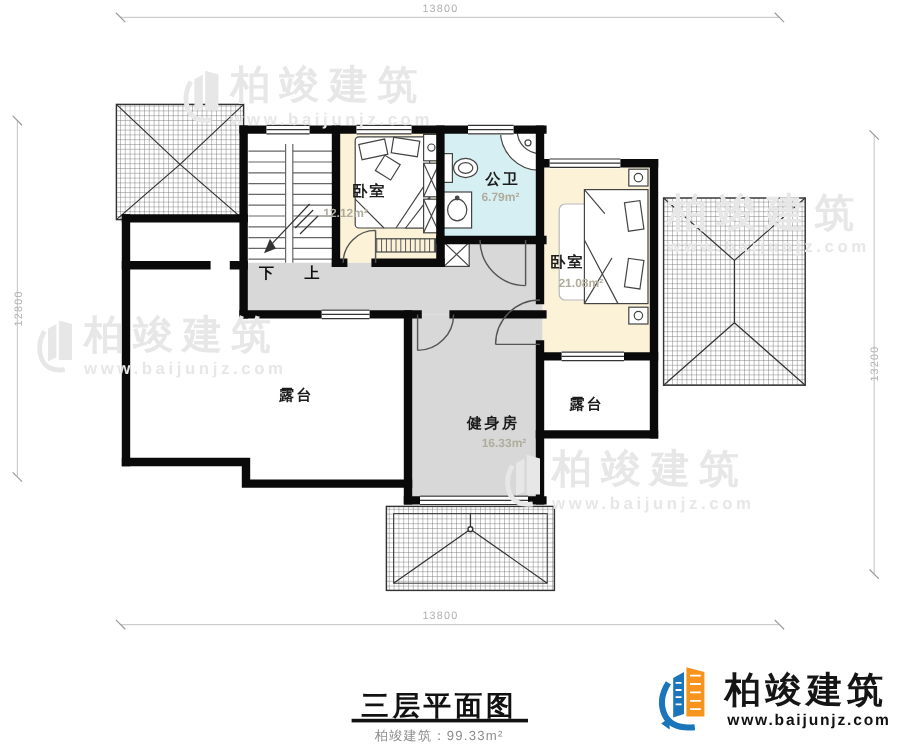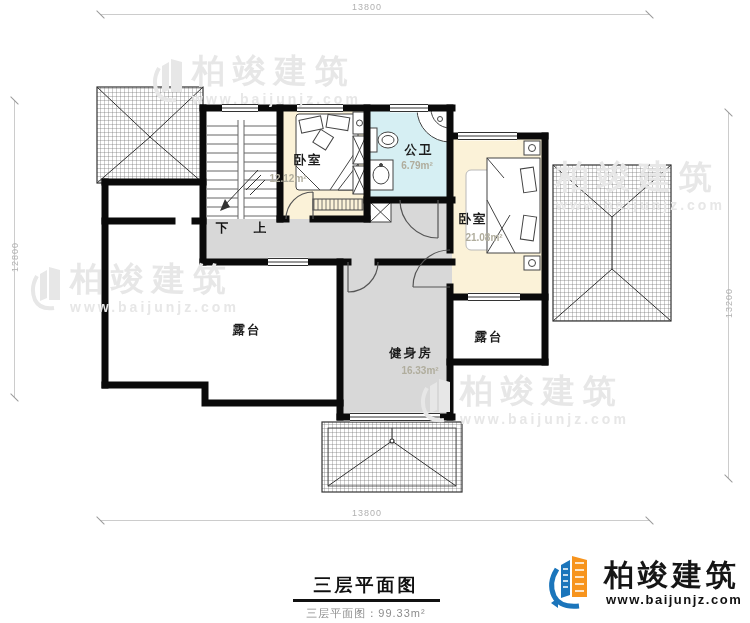--- a/index.html
+++ b/index.html
@@ -14,21 +14,21 @@
   .dim-label-v{transform:rotate(-90deg);transform-origin:left top;}
   
   .room-name{position:absolute;transform:translate(-50%,-50%);font-size:12.5px;font-weight:bold;color:#1c1c1c;letter-spacing:2px;white-space:nowrap;}
   .room-area{position:absolute;transform:translate(-50%,-50%);font-size:10px;color:#b0ad9d;white-space:nowrap;font-weight:bold;}
   .stair-label{position:absolute;transform:translate(-50%,-50%);font-size:12.5px;font-weight:bold;color:#111;}
   
   .wm{position:absolute;display:flex;align-items:flex-start;gap:6px;color:#e7e7e7;z-index:3;pointer-events:none;}
   .wm .wm-name{font-size:33px;font-weight:bold;letter-spacing:8px;line-height:1.05;white-space:nowrap;}
   .wm .wm-url{font-size:14px;font-weight:bold;letter-spacing:3px;white-space:nowrap;margin-top:2px;}
   
-  .plan-title{position:absolute;transform:translateX(-50%);font-size:18px;font-weight:bold;color:#111;letter-spacing:3px;white-space:nowrap;}
+  .plan-title{position:absolute;transform:translateX(-50%);font-size:23px;font-weight:bold;color:#111;letter-spacing:3px;white-space:nowrap;}
   .title-underline{position:absolute;height:3px;background:#111;}
   .built-area{position:absolute;transform:translateX(-50%);font-size:11px;color:#8d8d8d;letter-spacing:1px;white-space:nowrap;}
   
   .brand-name{position:absolute;font-size:30px;font-weight:bold;color:#151515;letter-spacing:4px;white-space:nowrap;}
   .brand-url{position:absolute;font-size:13px;font-weight:bold;color:#111;letter-spacing:1.5px;white-space:nowrap;}
   svg{display:block;}
 </style>
 </head>
 <body>
 
@@ -240,21 +240,21 @@
   <div class="room-name" style="left:489px;top:337px;z-index:4;">露台</div>
 
   <div class="room-name" style="left:399px;top:353px;z-index:4;margin-left:12px;">健身房</div>
   <div class="room-area" style="left:420px;top:370px;z-index:4;">16.33m²</div>
 
   <div class="stair-label" style="left:222px;top:228px;z-index:4;">下</div>
   <div class="stair-label" style="left:260px;top:228px;z-index:4;">上</div>
 
   <div class="plan-title" style="left:366px;top:573px;z-index:4;">三层平面图</div>
   <div class="title-underline" style="left:293px;top:599px;width:147px;z-index:4;"></div>
-  <div class="built-area" style="left:366px;top:606px;z-index:4;">三层平面图：99.33m²</div>
+  <div class="built-area" style="left:366px;top:606px;z-index:4;">柏竣建筑：99.33m²</div>
 
   <svg class="abs" style="left:543px;top:551px;z-index:4;" width="56" height="64" viewBox="0 0 56 64">
     <path d="M14 18 Q5 32 11 45 Q17 57 36 55" stroke="#1b75bb" stroke-width="5" fill="none"></path>
     <polygon points="8,52 15,47 15,57" fill="#1b75bb"></polygon>
     <polygon points="18,14 27,9 27,44 18,47" fill="#1b75bb"></polygon>
     <polygon points="29,5 44,9 44,46 29,46" fill="#f7941d"></polygon>
     <path d="M20,18 H25 M20,24 H25 M20,30 H25 M20,36 H25" stroke="#ffffff" stroke-width="1.5"></path>
     <path d="M32,12 H41 M32,19 H41 M32,26 H41 M32,33 H41 M32,40 H41" stroke="#ffffff" stroke-width="1.5"></path>
   </svg>
   <div class="brand-name" style="left:604px;top:555px;z-index:4;">柏竣建筑</div>

